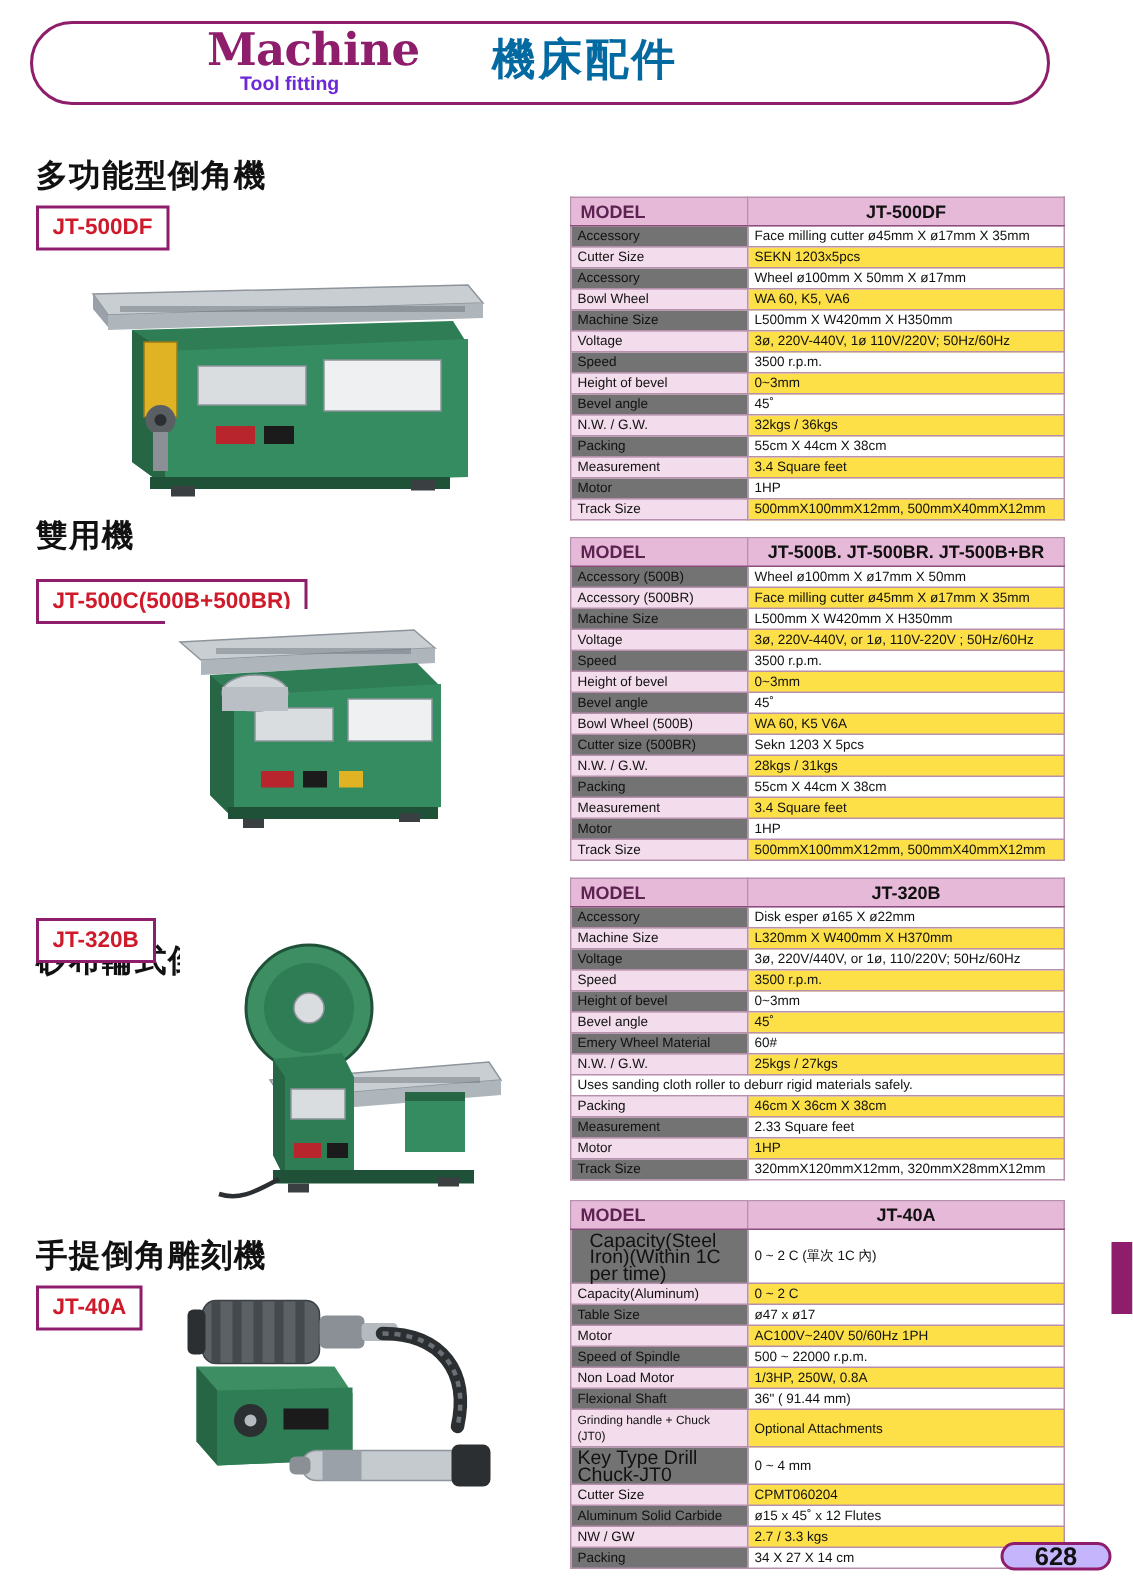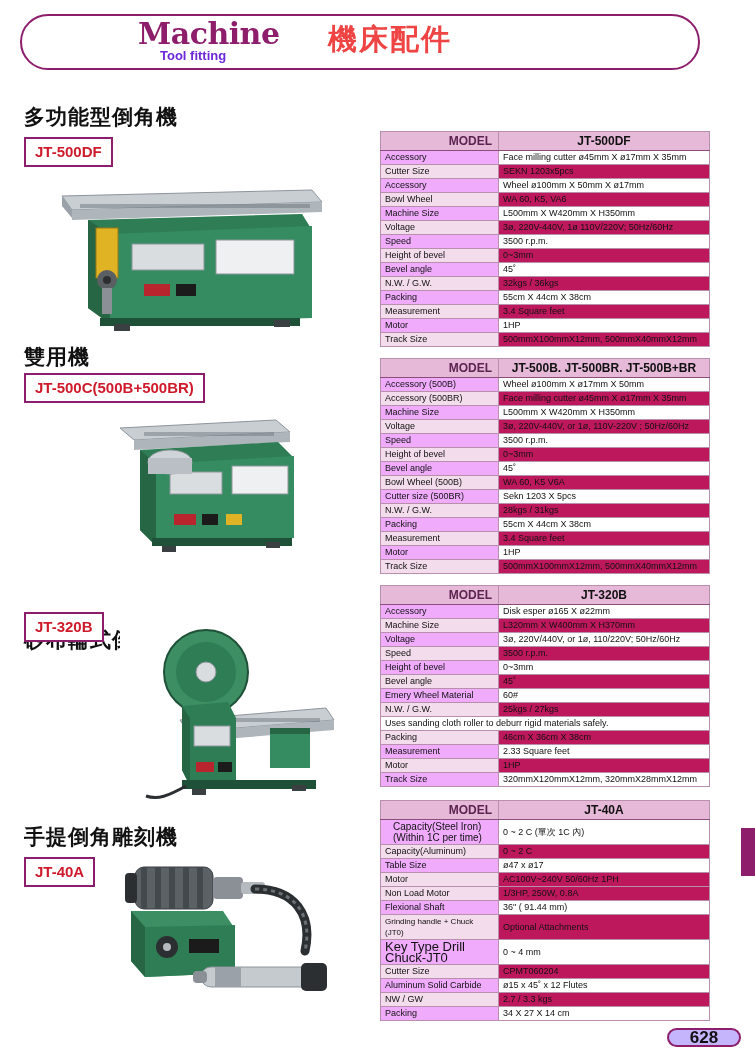--- a/index.html
+++ b/index.html
@@ -24,21 +24,21 @@
     letter-spacing: -0.5px;
   }
   .header-toolfitting {
     position: absolute; left: 160px; top: 48px;
     font-family: "Liberation Sans", sans-serif;
     font-weight: bold; font-size: 13px; color: #6d28d9;
   }
   .header-cn {
     position: absolute; left: 328px; top: 20px;
     font-family: "DejaVu Serif", serif;
-    font-weight: bold; font-size: 29px; color: #ef4444;
+    font-weight: bold; font-size: 29px; color: #0369a1;
     letter-spacing: 2px;
   }
   
   .sec-title {
     position: absolute;
     font-family: "DejaVu Sans", sans-serif;
     font-weight: bold; font-size: 21px; color: #111;
     letter-spacing: 1px;
   }
   .model-badge {
@@ -68,27 +68,26 @@
     line-height: 11px;
     height: 14px;
   }
   .spec tr.head td {
     background: #e7b9d9;
     font-weight: bold;
     font-size: 12px;
     height: 19px;
     padding: 2px 6px;
     border-bottom: 1px solid #8b4d7a;
-    text-align: right;
   }
   .spec tr.head td.h-model { color:#5c2350; }
   .spec tr.head td.h-value { color:#111; text-align:center; }
-  .spec td.k { width: 118px; background: #f0abfc; }
+  .spec td.k { width: 118px; background: #737373; }
   .spec tr.alt td.k { background: #f3dcec; }
-  .spec tr.alt td.v { background: #be185d; }
+  .spec tr.alt td.v { background: #fde047; }
   .spec td.full { background:#fff; }
   
   .photo { position: absolute; }
   
   .pagenum {
     position: absolute; right: 14px; bottom: 12px;
     width: 74px; height: 19px;
     border: 2px solid #8e1e6b; border-radius: 17px;
     color: #111; font-weight: bold; font-size: 17px;
     display:flex; align-items:center; justify-content:center;
@@ -195,21 +194,21 @@
         <td class="v">1HP</td>
       </tr>
   <tr class="alt">
         <td class="k">Track Size</td>
         <td class="v">500mmX100mmX12mm,  500mmX40mmX12mm</td>
       </tr>
 </tbody>
   </table>
 
 <div class="sec-title" style="left:24px; top:343px;">雙用機</div>
-<div class="model-badge" style="left:24px; top:373px;">JT-500C(500B+500BR)</div>
+<div class="model-badge" style="left:24px; top:386px;">JT-500C(500B+500BR)</div>
 
 <svg class="photo" style="left:110px; top:406px;" width="230" height="165" viewBox="0 0 230 165">
   <rect x="0" y="0" width="230" height="165" fill="#ffffff"></rect>
 
   <polygon points="10,22 166,14 180,26 24,34" fill="#c9ced3" stroke="#8d949b"></polygon>
   <polygon points="24,34 180,26 180,36 24,44" fill="#aeb5bb"></polygon>
   <rect x="34" y="26" width="130" height="4" fill="#707780" opacity="0.5"></rect>
 
   <polygon points="30,44 168,36 184,52 184,132 46,140 30,124" fill="#2f7d55"></polygon>
   <polygon points="30,44 46,58 46,140 30,124" fill="#276645"></polygon>
@@ -418,35 +417,39 @@
   <rect x="88" y="116" width="14" height="12" rx="4" fill="#8a9096"></rect>
 </svg>
 
 <table class="spec" style="left:380px; top:800px; width:330px;">
   <tbody>
       <tr class="head">
     <td class="h-model">MODEL</td>
     <td class="h-value">JT-40A</td>
   </tr>
   <tr>
-        <td class="k" style="font-size:10px;padding-left:12px;">Capacity(Steel Iron)(Within 1C per time)</td>
+        <td class="k" style="font-size:13px;padding-left:12px;">Capacity(Steel Iron)(Within 1C per time)</td>
         <td class="v">0 ~ 2 C (單次 1C 內)</td>
       </tr>
   <tr class="alt">
         <td class="k">Capacity(Aluminum)</td>
         <td class="v">0 ~ 2 C</td>
       </tr>
   <tr>
         <td class="k">Table Size</td>
         <td class="v">ø47 x ø17</td>
       </tr>
   <tr class="alt">
         <td class="k">Motor</td>
         <td class="v">AC100V~240V  50/60Hz  1PH</td>
       </tr>
+  <tr>
+        <td class="k">Speed of Spindle</td>
+        <td class="v">500 ~ 22000 r.p.m.</td>
+      </tr>
   <tr class="alt">
         <td class="k">Non Load Motor</td>
         <td class="v">1/3HP,  250W,   0.8A</td>
       </tr>
   <tr>
         <td class="k">Flexional Shaft</td>
         <td class="v">36" ( 91.44 mm)</td>
       </tr>
   <tr class="alt">
         <td class="k" style="font-size:8px;">Grinding handle + Chuck (JT0)</td>

